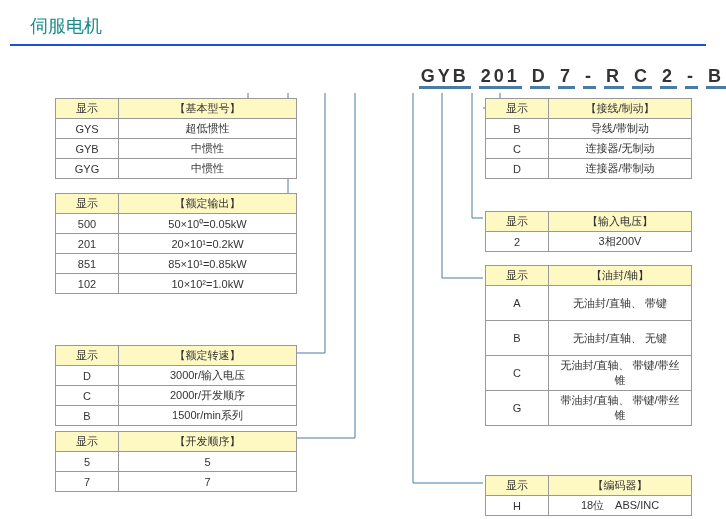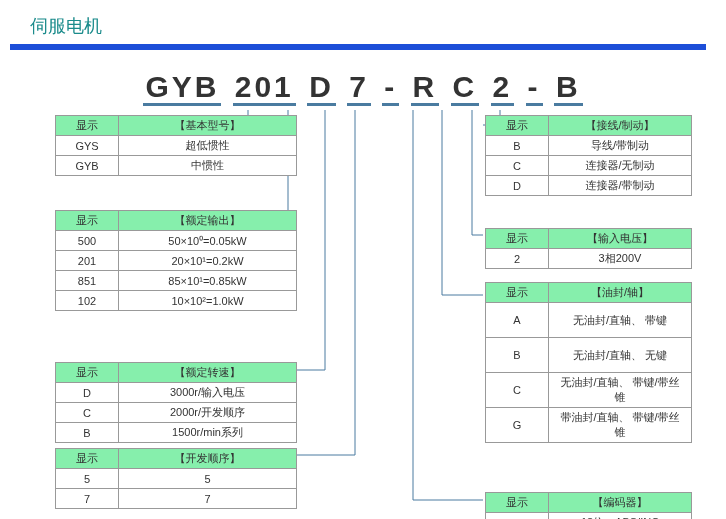--- a/index.html
+++ b/index.html
@@ -1,22 +1,22 @@
 <!DOCTYPE html>
 <html><head>
 <meta charset="utf-8">
 <style>
   body{margin:0;font-family:Arial,"Microsoft YaHei",sans-serif;background:#fff;font-size:11px;color:#333;width:726px}
-  .title{color:#1a8b8b;font-size:18px;padding:14px 0 6px 20px;border-bottom:6px solid #1d4ed8;margin:0 20px 20px 10px}
-  .model{text-align:center;font-size:30px;font-weight:bold;letter-spacing:3px;margin-bottom:6px;font-family:Arial,sans-serif}
+  .title{color:#1a8b8b;font-size:18px;padding:14px 0 6px 20px;border-bottom:2px solid #1d4ed8;margin:0 20px 20px 10px}
+  .model{text-align:right;font-size:18px;font-weight:bold;letter-spacing:3px;margin-bottom:6px;font-family:Arial,sans-serif}
   .model span{border-bottom:3px solid #4a7ba0;padding:0 2px}
   .wrap{position:relative;height:430px}
   table{border-collapse:collapse;position:absolute;font-size:11px}
   td{border:1px solid #999;padding:2px 6px;text-align:center;background:#fff;height:15px}
-  .h td{background:#86efac}
+  .h td{background:#fef9c3}
   .c1{width:50px}
   .c2{width:165px}
   .c3{width:130px}
   svg{position:absolute;top:0;left:0;pointer-events:none}
 </style>
 </head>
 <body>
 
 <div class="title">伺服电机</div>
 
@@ -37,20 +37,24 @@
         <tr class="h">
           <td class="c1">显示</td>
           <td class="c2">【基本型号】</td>
         </tr>
         <tr>
           <td>GYS</td>
           <td>超低惯性</td>
         </tr>
         <tr>
           <td>GYB</td>
+          <td>中惯性</td>
+        </tr>
+        <tr>
+          <td>GYG</td>
           <td>中惯性</td>
         </tr>
       </tbody>
     </table>
 <table id="t-output" style="top:100px;left:55px">
       <tbody>
         <tr class="h">
           <td class="c1">显示</td>
           <td class="c2">【额定输出】</td>
         </tr>

